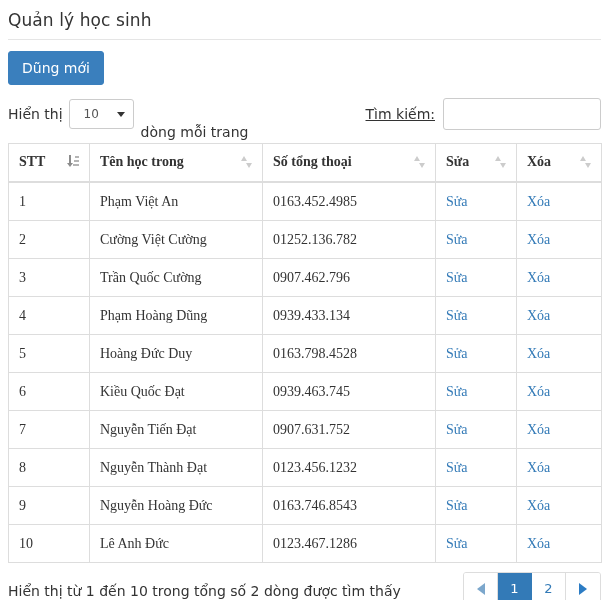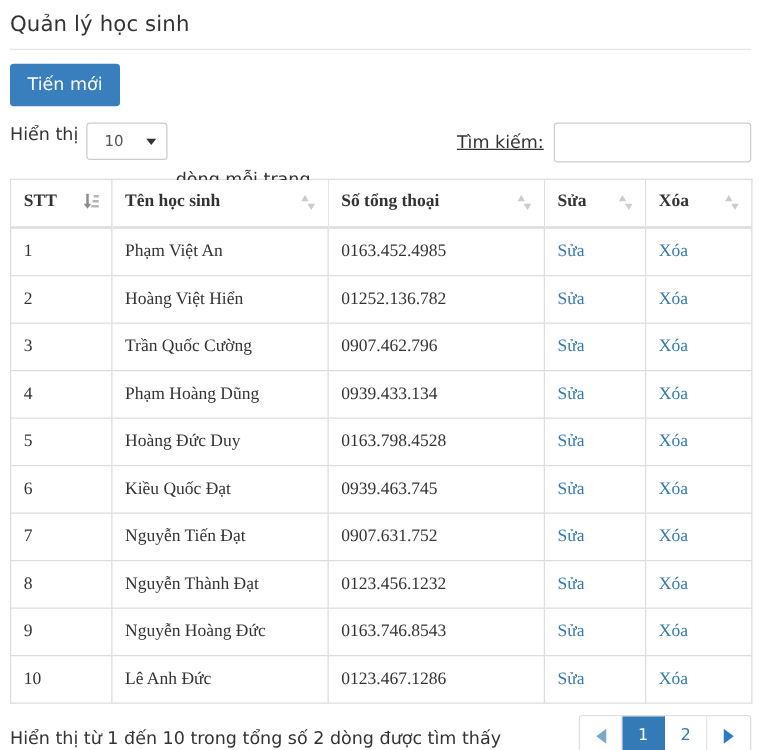--- a/index.html
+++ b/index.html
@@ -59,21 +59,21 @@
   .controls {
     position: relative;
     height: 40px;
     margin-top: 13px;
   }
   .length-box {
     position: absolute;
     left: 0;
     top: 0;
     display: flex;
-    align-items: flex-start;
+    align-items: center;
     font-size: 14px;
     color: #333333;
     line-height: 20px;
     height: 32px;
   }
   .length-box .lbl-pre { margin-right: 6px; }
   .length-box .lbl-post { margin-left: 7px; margin-top: 36px; }
   .select-wrap {
     position: relative;
     width: 65px;
@@ -282,21 +282,21 @@
 </style>
 </head>
 <body>
 
 <div class="page">
 
   <h1 class="page-title">Quản lý học sinh</h1>
   <hr class="title-rule">
 
   <div class="toolbar">
-    <button class="btn-add">Tiến mới</button>
+    <button class="btn-add">Dũng mới</button>
   </div>
 
   <div class="controls">
 
     <div class="length-box">
       <span class="lbl-pre">Hiển thị</span>
       <div class="select-wrap">
         <span class="sel-value">10</span>
         <span class="caret"></span>
       </div>
@@ -327,21 +327,21 @@
               <span class="arrow-stem"></span>
                 <span class="arrow-head"></span>
               <span class="bar1"></span>
                 <span class="bar2"></span>
                 <span class="bar3"></span>
             </span>
           </div>
         </th>
         <th>
           <div class="th-inner">
-            <span>Tên học sinh</span>
+            <span>Tên học trong</span>
             <span class="sort-icon">
               <span class="up"></span>
                 <span class="dn"></span>
             </span>
           </div>
         </th>
         <th>
           <div class="th-inner">
             <span>Số tổng thoại</span>
             <span class="sort-icon">
@@ -373,21 +373,21 @@
     <tbody id="table-body">
         <tr>
           <td class="num"><span>1</span></td>
           <td class=""><span>Phạm Việt An</span></td>
           <td class=""><span>0163.452.4985</span></td>
           <td class=""><span class="cell-link">Sửa</span></td>
           <td class=""><span class="cell-link">Xóa</span></td>
         </tr>
         <tr>
           <td class="num"><span>2</span></td>
-          <td class=""><span>Hoàng Việt Hiển</span></td>
+          <td class=""><span>Cường Việt Cường</span></td>
           <td class=""><span>01252.136.782</span></td>
           <td class=""><span class="cell-link">Sửa</span></td>
           <td class=""><span class="cell-link">Xóa</span></td>
         </tr>
         <tr>
           <td class="num"><span>3</span></td>
           <td class=""><span>Trần Quốc Cường</span></td>
           <td class=""><span>0907.462.796</span></td>
           <td class=""><span class="cell-link">Sửa</span></td>
           <td class=""><span class="cell-link">Xóa</span></td>

